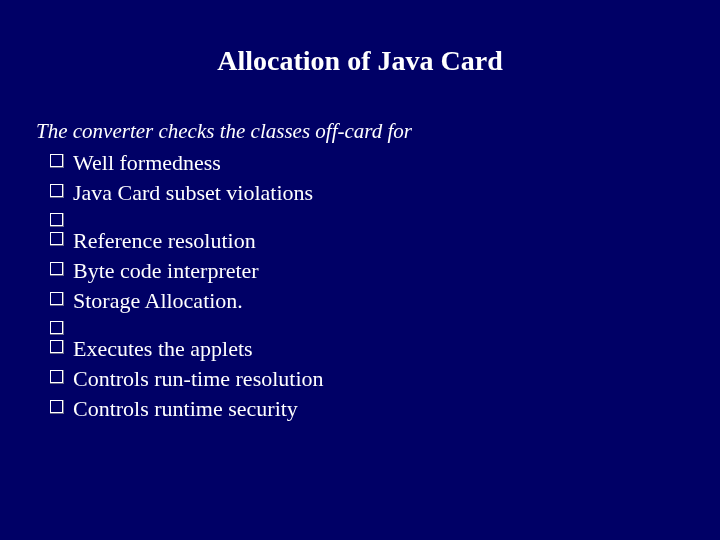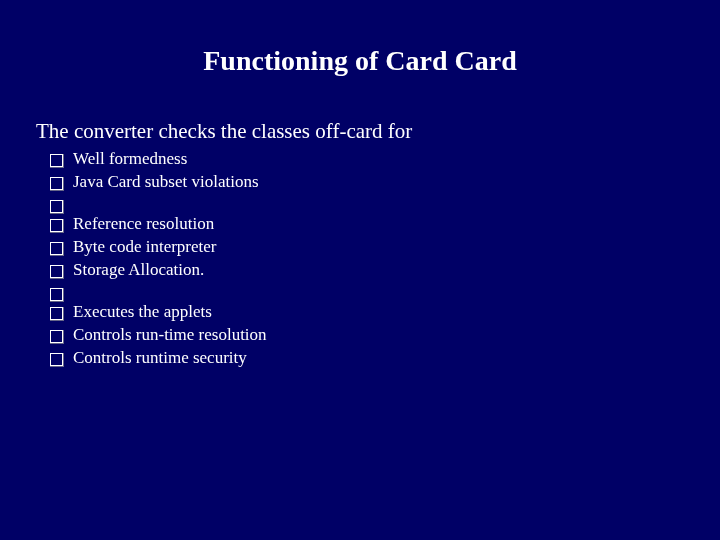--- a/index.html
+++ b/index.html
@@ -24,27 +24,28 @@
       font-size: 28px;
       font-weight: bold;
       text-align: center;
       margin-bottom: 42px;
       padding-left: 120px;
       padding-right: 120px;
     }
     .intro {
       font-size: 21px;
       margin-bottom: 4px;
+      font-style: italic;
     }
     .bullet-list {
       list-style: none;
       padding-left: 14px;
     }
     .bullet-list li {
-      font-size: 17px;
+      font-size: 22px;
       line-height: 1.35;
       display: flex;
       align-items: flex-start;
     }
     .bullet-marker {
       display: inline-block;
       width: 13px;
       height: 13px;
       border: 1.5px solid #ffffff;
       margin-right: 10px;
@@ -60,21 +61,21 @@
       width: 13px;
       height: 13px;
       border-right: 1.5px solid #666688;
       border-bottom: 1.5px solid #666688;
     }
   </style>
 </head>
 <body>
 
 <div class="slide">
-  <h1 class="title">Functioning of Card Card</h1>
+  <h1 class="title">Allocation of Java Card</h1>
   <p class="intro">The converter checks the classes off-card for</p>
   <ul class="bullet-list">
     <li>
         <span class="bullet-marker"></span>
         <span>Well formedness</span>
       </li>
     <li>
         <span class="bullet-marker"></span>
         <span>Java Card subset violations</span>
       </li>

